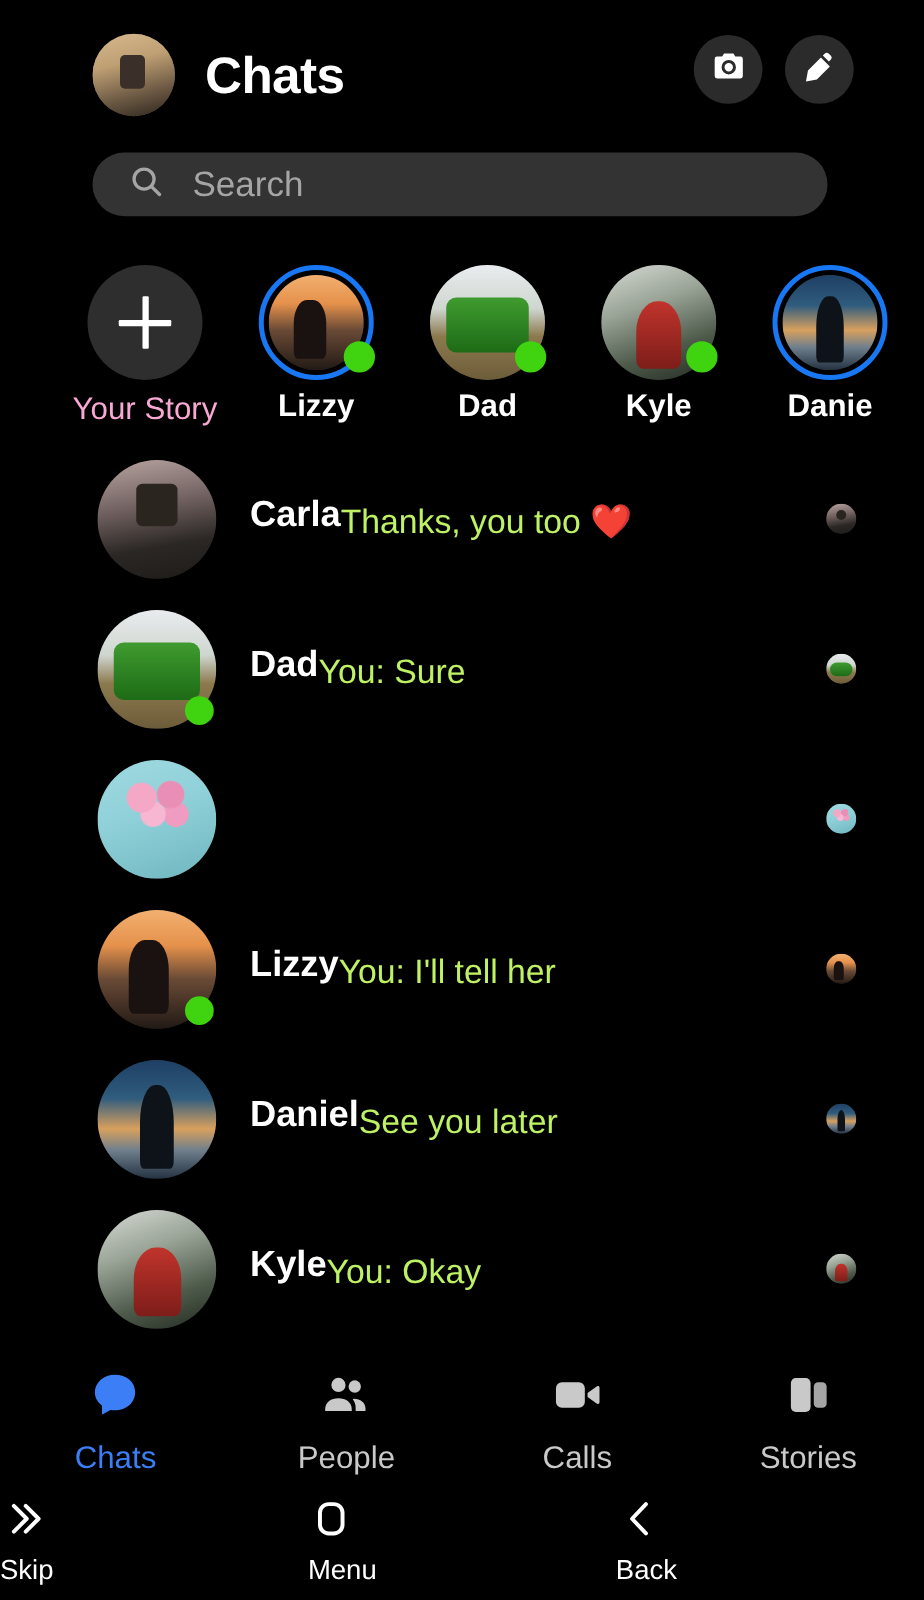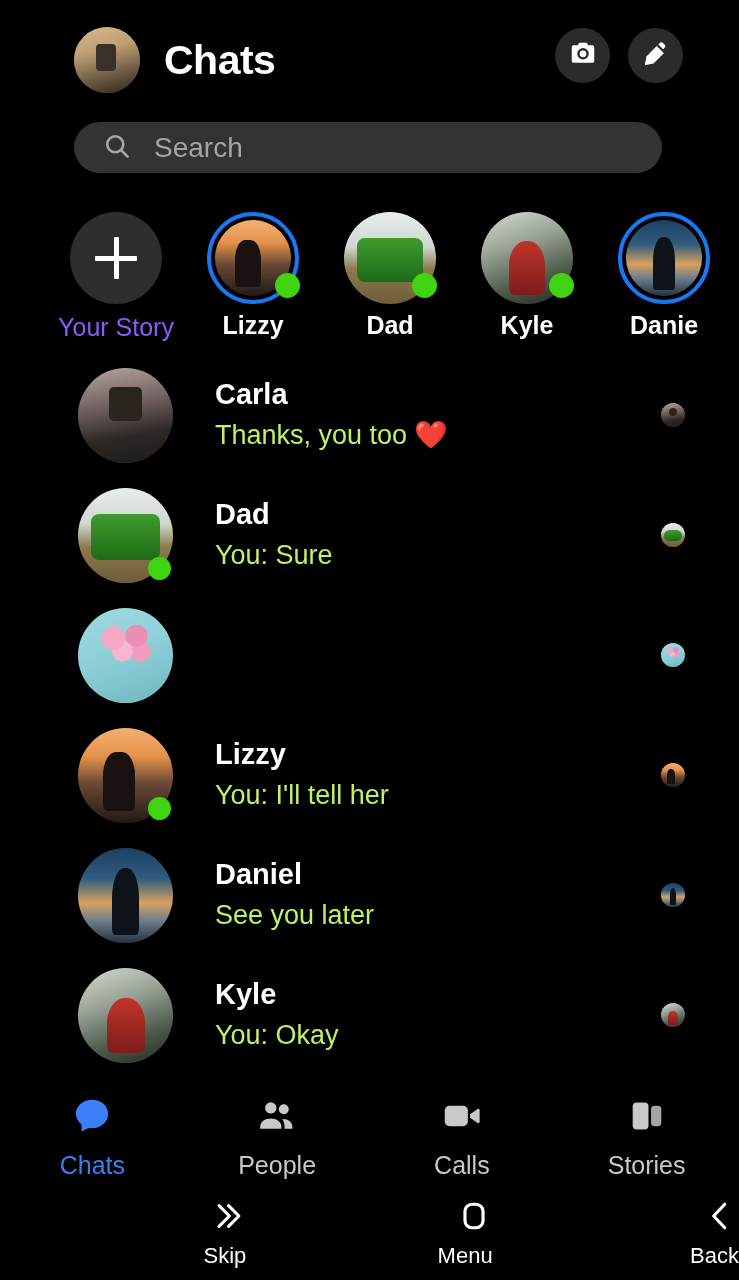--- a/index.html
+++ b/index.html
@@ -75,37 +75,37 @@
   .plus-circle:before { width:42px; height:5px; }
   .plus-circle:after  { width:5px; height:42px; }
   .presence {
     position:absolute; width:25px; height:25px; border-radius:50%;
     background:#3fd40f; right:-1px; bottom:6px; z-index:4;
   }
   .story-name {
     margin-top:7px; font-size:25px; font-weight:bold; color:#fff;
     white-space:nowrap;
   }
-  .your-story-name { color:#8b5cf6; font-weight:normal; font-size:25px; margin-top:9px; }
+  .your-story-name { color:#f9a8d4; font-weight:normal; font-size:25px; margin-top:9px; }
 
   
   .chat-list { position:absolute; top:355px; left:0; width:739px; }
   .chat-row {
     position:relative; height:120px; display:flex; align-items:center;
     padding-left:78px; cursor:pointer;
   }
   .chat-av-wrap { position:relative; width:95px; height:95px; flex:none; }
   .chat-av {
     width:95px; height:95px; border-radius:50%; overflow:hidden; background:#1b1b1b;
   }
   .chat-presence {
     position:absolute; width:23px; height:23px; border-radius:50%;
     background:#3fd40f; right:2px; bottom:3px;
   }
-  .chat-text { margin-left:42px; display:flex; flex-direction:column; justify-content:center; }
+  .chat-text { margin-left:27px; display:flex; flex-direction:row; justify-content:center; }
   .chat-name { font-size:29px; font-weight:bold; color:#fff; line-height:1.22; }
   .chat-snippet { font-size:27px; color:#bef264; line-height:1.25; margin-top:6px; }
   .receipt {
     position:absolute; right:54px; top:50%; transform:translateY(-50%);
     width:24px; height:24px; border-radius:50%; overflow:hidden; background:#222;
   }
 
   
   .tabbar {
     position:absolute; bottom:95px; left:0; width:739px; height:96px;
@@ -113,21 +113,21 @@
   }
   .tab { flex:1; display:flex; flex-direction:column; align-items:center; gap:9px; cursor:pointer; }
   .tab-label { font-size:25px; color:#c9c9c9; }
   .tab.active .tab-label { color:#3b7ef5; }
 
   
   .sysnav {
     position:absolute; bottom:0; left:0; width:739px; height:95px;
     display:flex; align-items:center;
   }
-  .sysbtn { flex:1; display:flex; flex-direction:column; align-items:flex-end; gap:4px; cursor:pointer; }
+  .sysbtn { flex:1; display:flex; flex-direction:column; align-items:flex-start; gap:4px; cursor:pointer; }
   .sys-label { font-size:22px; color:#fff; font-weight:500; }
 
   
   .art { width:100%; height:100%; position:relative; }
   .art-carla  { background:linear-gradient(170deg,#b9a5a2 0%,#6e5f5e 40%,#2b2724 70%,#1d1b19 100%); }
   .art-carla:after{ content:""; position:absolute; left:33%; top:20%; width:34%; height:36%;
                     background:#2b2520; border-radius:5px; }
   .art-dad    { background:linear-gradient(180deg,#e9ecef 0%,#cfd6cf 38%,#8c7a4e 62%,#6d5c39 100%); }
   .art-dad:after{ content:""; position:absolute; left:14%; top:28%; width:72%; height:48%;
                   background:linear-gradient(180deg,#3f9b2f,#1d6b16); border-radius:8px; }

